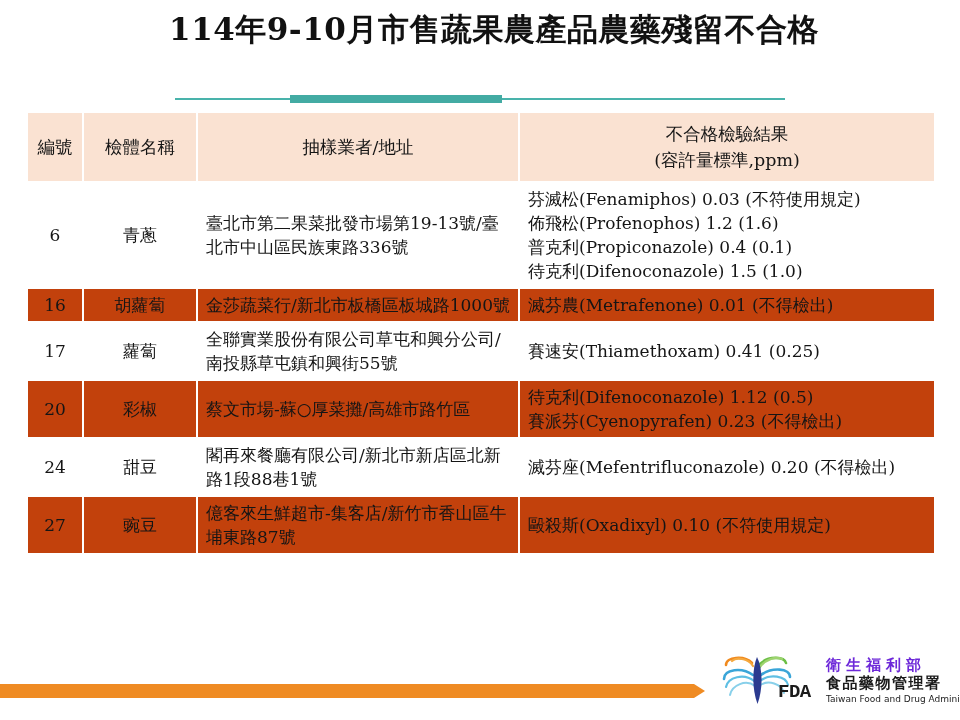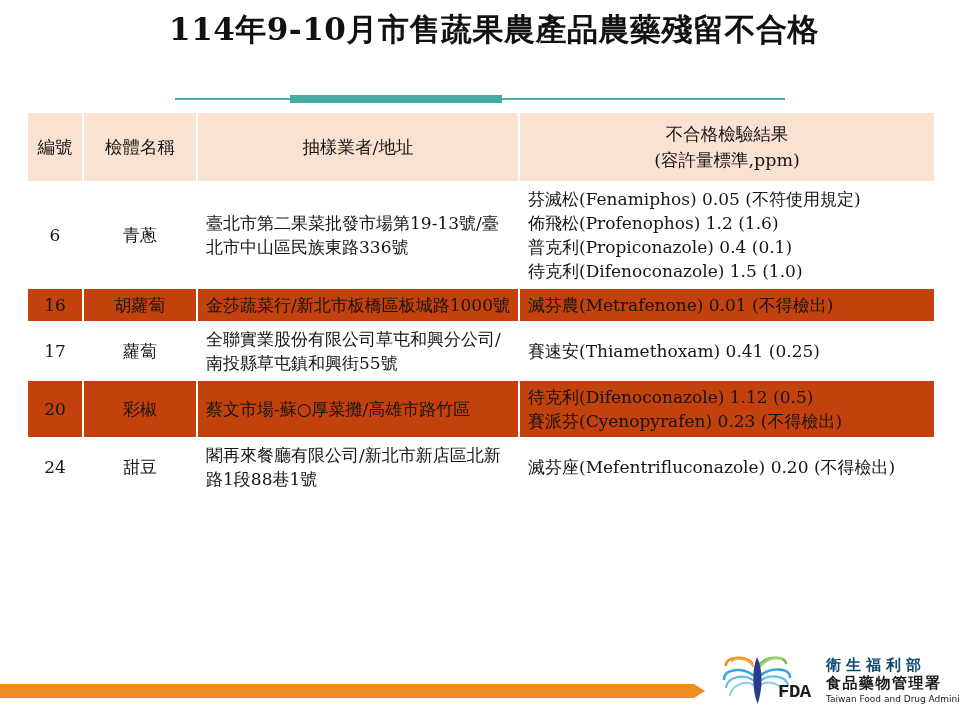--- a/index.html
+++ b/index.html
@@ -151,21 +151,21 @@
     letter-spacing: -0.5px;
   }
   .fda-logo .cn1 {
     position: absolute;
     left: 104px;
     top: 1px;
     font-family: "DejaVu Sans", "Liberation Sans", sans-serif;
     font-weight: bold;
     font-size: 15px;
     letter-spacing: 5px;
-    color: #0c4a6e;
+    color: #6d28d9;
     white-space: nowrap;
   }
   .fda-logo .cn2 {
     position: absolute;
     left: 104px;
     top: 19px;
     font-family: "DejaVu Sans", "Liberation Sans", sans-serif;
     font-weight: bold;
     font-size: 15px;
     letter-spacing: 1.5px;
@@ -212,21 +212,21 @@
           <span class="hdr-sub">(容許量標準,ppm)</span>
         </th>
       </tr>
     </thead>
     <tbody>
       <tr class="odd">
         <td class="cell-id">6</td>
         <td class="cell-name">青蔥</td>
         <td class="cell-vendor">臺北市第二果菜批發市場第19-13號/臺北市中山區民族東路336號</td>
         <td class="cell-result">
-          <span class="res-line">芬滅松(Fenamiphos)  0.05 (不符使用規定)</span>
+          <span class="res-line">芬滅松(Fenamiphos)  0.03 (不符使用規定)</span>
           <span class="res-line">佈飛松(Profenophos) 1.2 (1.6)</span>
           <span class="res-line">普克利(Propiconazole) 0.4 (0.1)</span>
           <span class="res-line">待克利(Difenoconazole) 1.5 (1.0)</span>
         </td>
       </tr>
       <tr class="even">
         <td class="cell-id">16</td>
         <td class="cell-name">胡蘿蔔</td>
         <td class="cell-vendor">金莎蔬菜行/新北市板橋區板城路1000號</td>
         <td class="cell-result">
@@ -249,20 +249,28 @@
           <span class="res-line">待克利(Difenoconazole) 1.12  (0.5)</span>
           <span class="res-line">賽派芬(Cyenopyrafen) 0.23 (不得檢出)</span>
         </td>
       </tr>
       <tr class="odd">
         <td class="cell-id">24</td>
         <td class="cell-name">甜豆</td>
         <td class="cell-vendor">閣再來餐廳有限公司/新北市新店區北新路1段88巷1號</td>
         <td class="cell-result">
           <span class="res-line">滅芬座(Mefentrifluconazole) 0.20 (不得檢出)</span>
+        </td>
+      </tr>
+      <tr class="even">
+        <td class="cell-id">27</td>
+        <td class="cell-name">豌豆</td>
+        <td class="cell-vendor">億客來生鮮超市-集客店/新竹市香山區牛埔東路87號</td>
+        <td class="cell-result">
+          <span class="res-line">毆殺斯(Oxadixyl) 0.10 (不符使用規定)</span>
         </td>
       </tr>
     </tbody>
   </table>
 </div>
 
 <div class="footer-bar"></div>
 
 <div class="fda-logo">
   <div class="mark">

